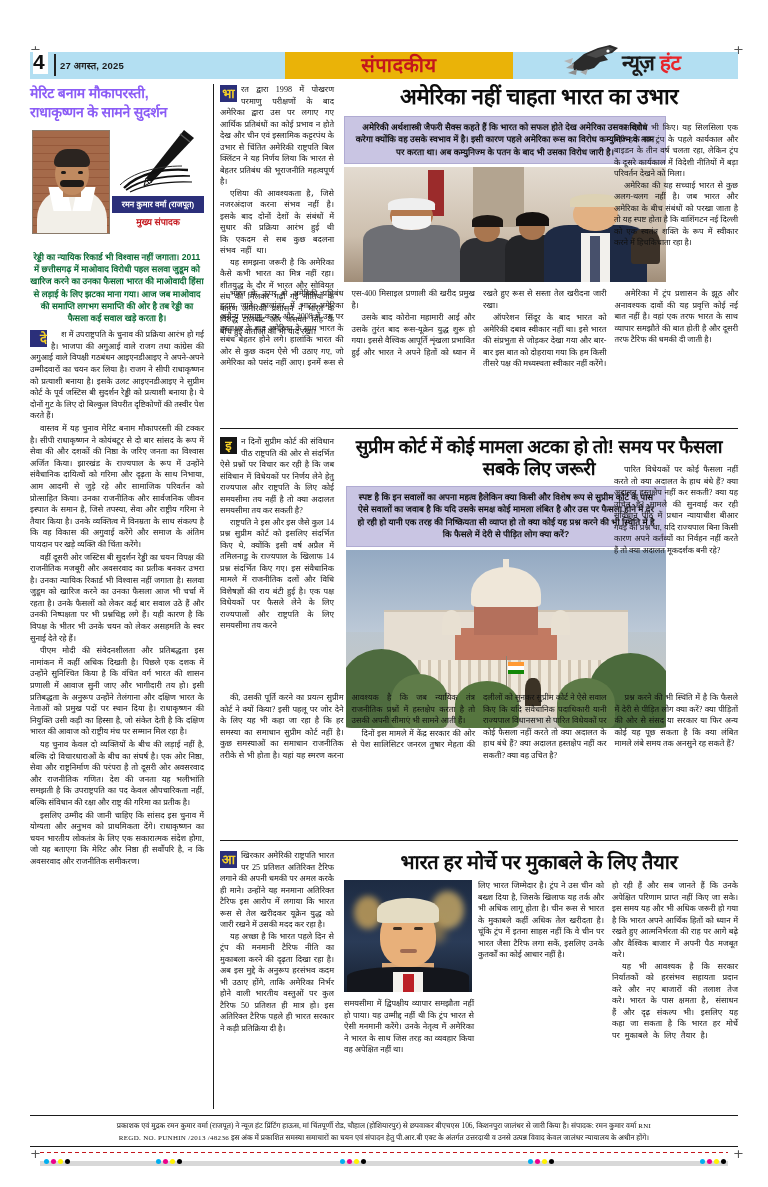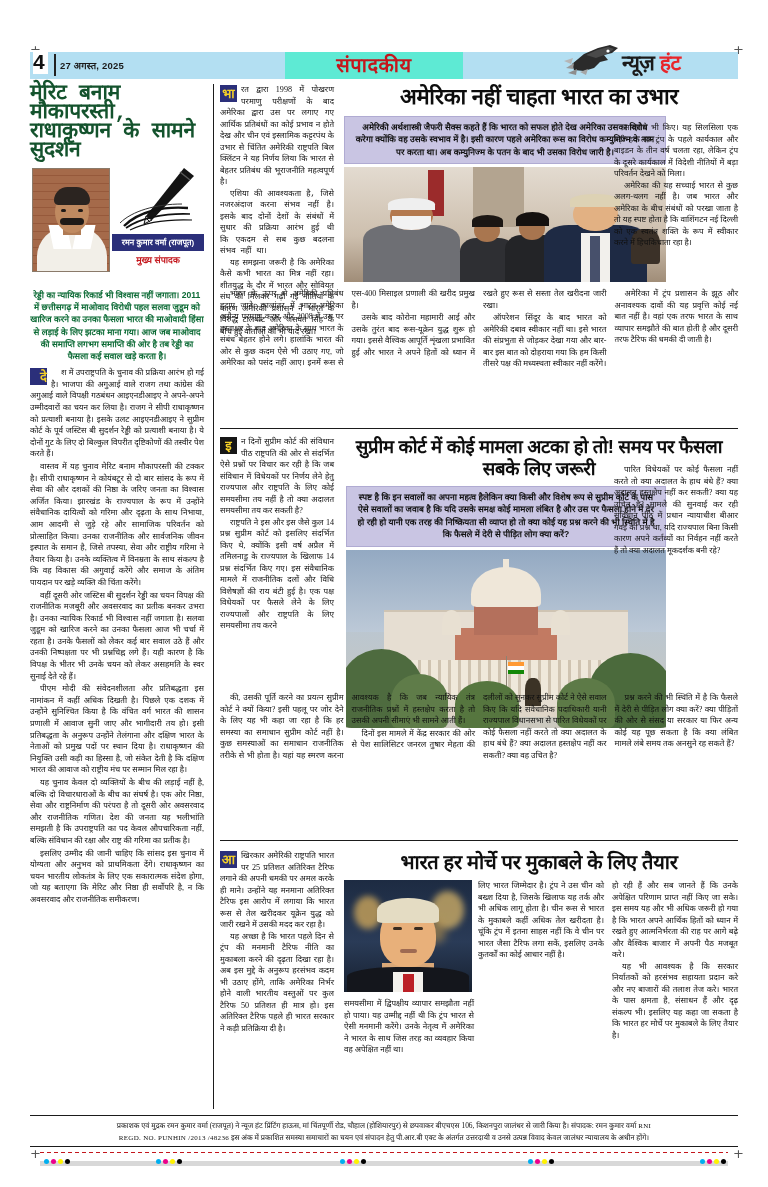--- a/index.html
+++ b/index.html
@@ -69,22 +69,22 @@
     left: 30px; top: 7px;
     font-family: "Liberation Sans", sans-serif;
     font-size: 9.5px;
     font-weight: bold;
     color: #1b1b1b;
     letter-spacing: .2px;
   }
   .section-title-wrap {
     position: absolute;
     left: 255px; top: 0;
-    width: 178px; height: 27px;
-    background: #5eead4;
+    width: 228px; height: 27px;
+    background: #eab308;
     text-align: center;
   }
   .section-title {
     font-family: "Liberation Sans", sans-serif;
     font-weight: bold;
     font-size: 20px;
     color: #c4161c;
     line-height: 27px;
     letter-spacing: .5px;
   }
@@ -127,25 +127,25 @@
   .vrule-1 { left: 183px; }
 
   .col-main {
     position: absolute;
     left: 190px; top: 0;
     width: 518px; height: 1025px;
   }
 
   
   .lead-head {
-    font-family: Liberation Mono, monospace;
-    font-weight: bold;
-    font-size: 21px;
+    font-family: Liberation Sans, sans-serif;
+    font-weight: bold;
+    font-size: 14px;
     line-height: 19px;
-    color: #14532d;
+    color: #8b5cf6;
     letter-spacing: -.2px;
     margin-bottom: 6px;
   }
   .editor-block {
     position: relative;
     width: 174px;
     height: 118px;
     margin-bottom: 5px;
   }
   .editor-photo {
@@ -643,21 +643,21 @@
           <div class="tp-shirt"></div>
           <div class="tp-tie"></div>
         </div>
 
         <div style="position:absolute; left:258px; top:30px; width:126px;">
           <p style="font-family:'Liberation Serif',serif;font-size:8.1px;line-height:11.5px;text-align:justify;color:#111;">लिए भारत जिम्मेदार है। ट्रंप ने उस चीन को बख्श दिया है, जिसके खिलाफ यह तर्क और भी अधिक लागू होता है। चीन रूस से भारत के मुकाबले कहीं अधिक तेल खरीदता है। चूंकि ट्रंप में इतना साहस नहीं कि वे चीन पर भारत जैसा टैरिफ लगा सकें, इसलिए उनके कुतर्कों का कोई आधार नहीं है।</p>
         </div>
 
         <div style="position:absolute; left:392px; top:30px; width:126px;">
           <p style="font-family:'Liberation Serif',serif;font-size:8.1px;line-height:11.5px;text-align:justify;color:#111;">हो रही हैं और सब जानते हैं कि उनके अपेक्षित परिणाम प्राप्त नहीं किए जा सके। इस समय यह और भी अधिक जरूरी हो गया है कि भारत अपने आर्थिक हितों को ध्यान में रखते हुए आत्मनिर्भरता की राह पर आगे बढ़े और वैश्विक बाजार में अपनी पैठ मजबूत करे।</p>
-          <p style="font-family:Liberation Sans, sans-serif;font-size:8.1px;line-height:11.5px;text-align:justify;color:#111;text-indent:10px;">यह भी आवश्यक है कि सरकार निर्यातकों को हरसंभव सहायता प्रदान करे और नए बाजारों की तलाश तेज करे। भारत के पास क्षमता है, संसाधन हैं और दृढ़ संकल्प भी। इसलिए यह कहा जा सकता है कि भारत हर मोर्चे पर मुकाबले के लिए तैयार है।</p>
+          <p style="font-family:Liberation Mono, monospace;font-size:8.1px;line-height:11.5px;text-align:justify;color:#111;text-indent:10px;">यह भी आवश्यक है कि सरकार निर्यातकों को हरसंभव सहायता प्रदान करे और नए बाजारों की तलाश तेज करे। भारत के पास क्षमता है, संसाधन हैं और दृढ़ संकल्प भी। इसलिए यह कहा जा सकता है कि भारत हर मोर्चे पर मुकाबले के लिए तैयार है।</p>
         </div>
 
         <div style="position:absolute; left:124px; top:148px; width:130px;">
           <p style="font-family:'Liberation Serif',serif;font-size:8.1px;line-height:11.5px;text-align:justify;color:#111;">समयसीमा में द्विपक्षीय व्यापार समझौता नहीं हो पाया। यह उम्मीद्द नहीं थी कि ट्रंप भारत से ऐसी मनमानी करेंगे। उनके नेतृत्व में अमेरिका ने भारत के साथ जिस तरह का व्यवहार किया वह अपेक्षित नहीं था।</p>
         </div>
       </div>
 
     </div>
   </div>
 

